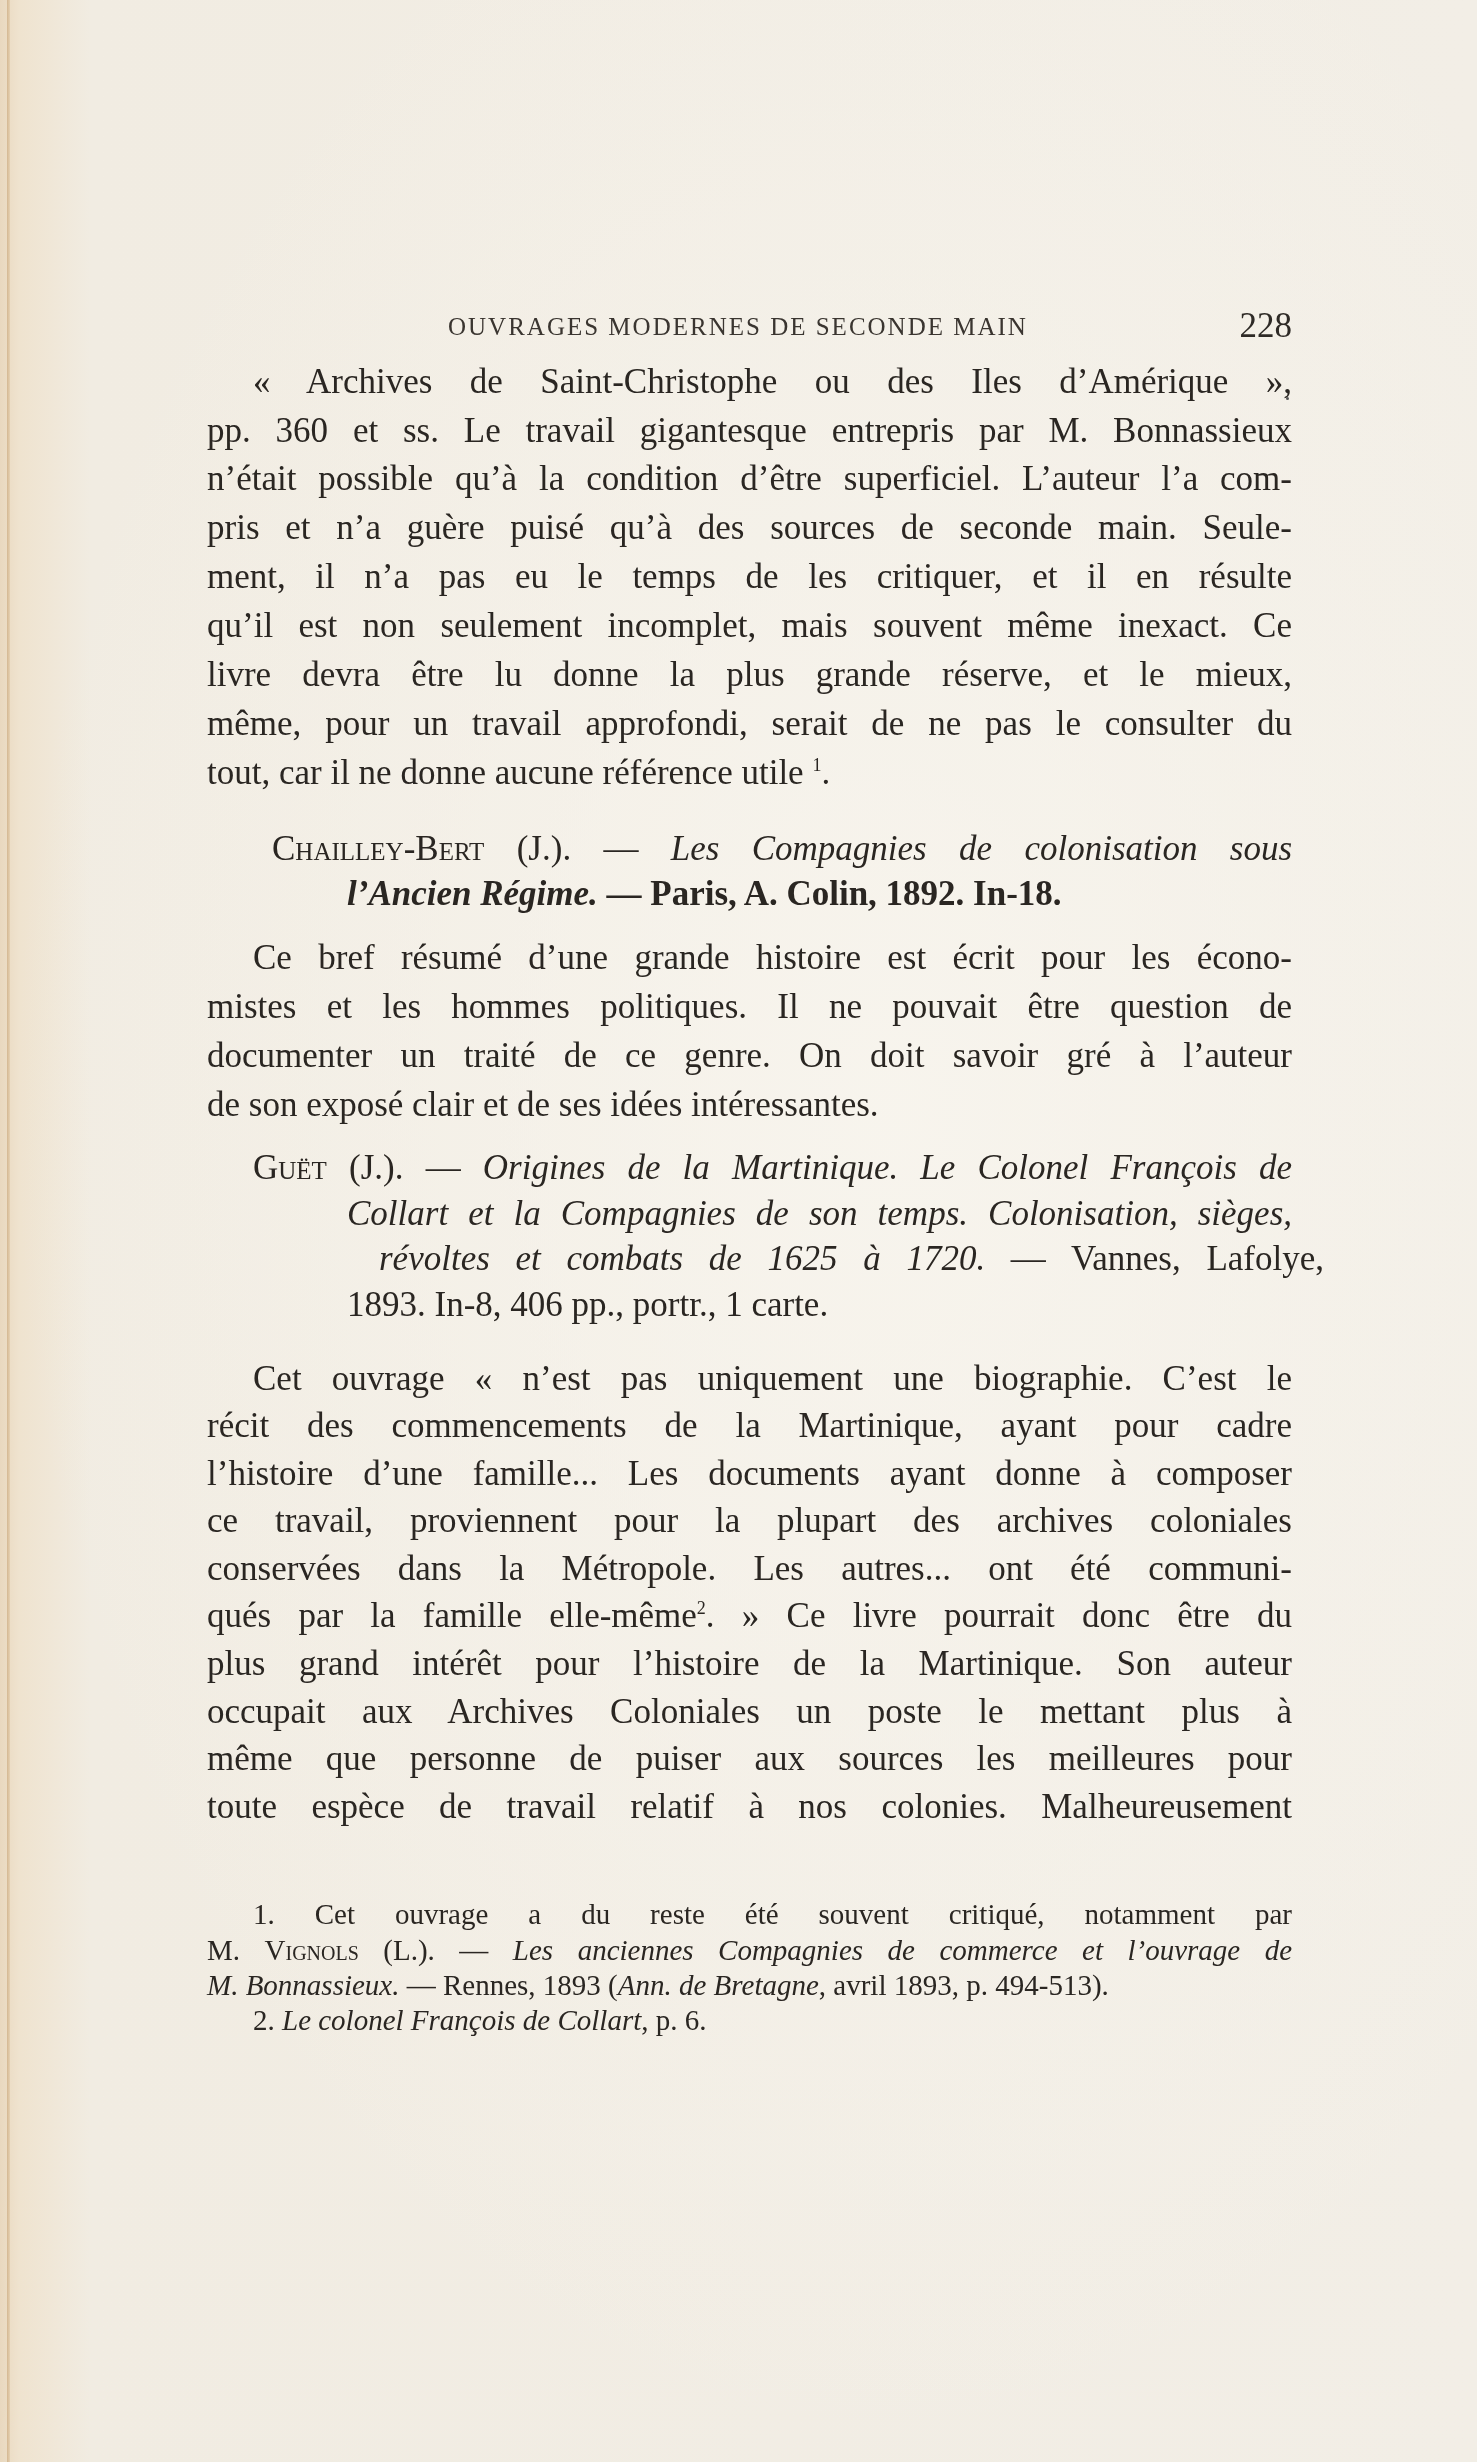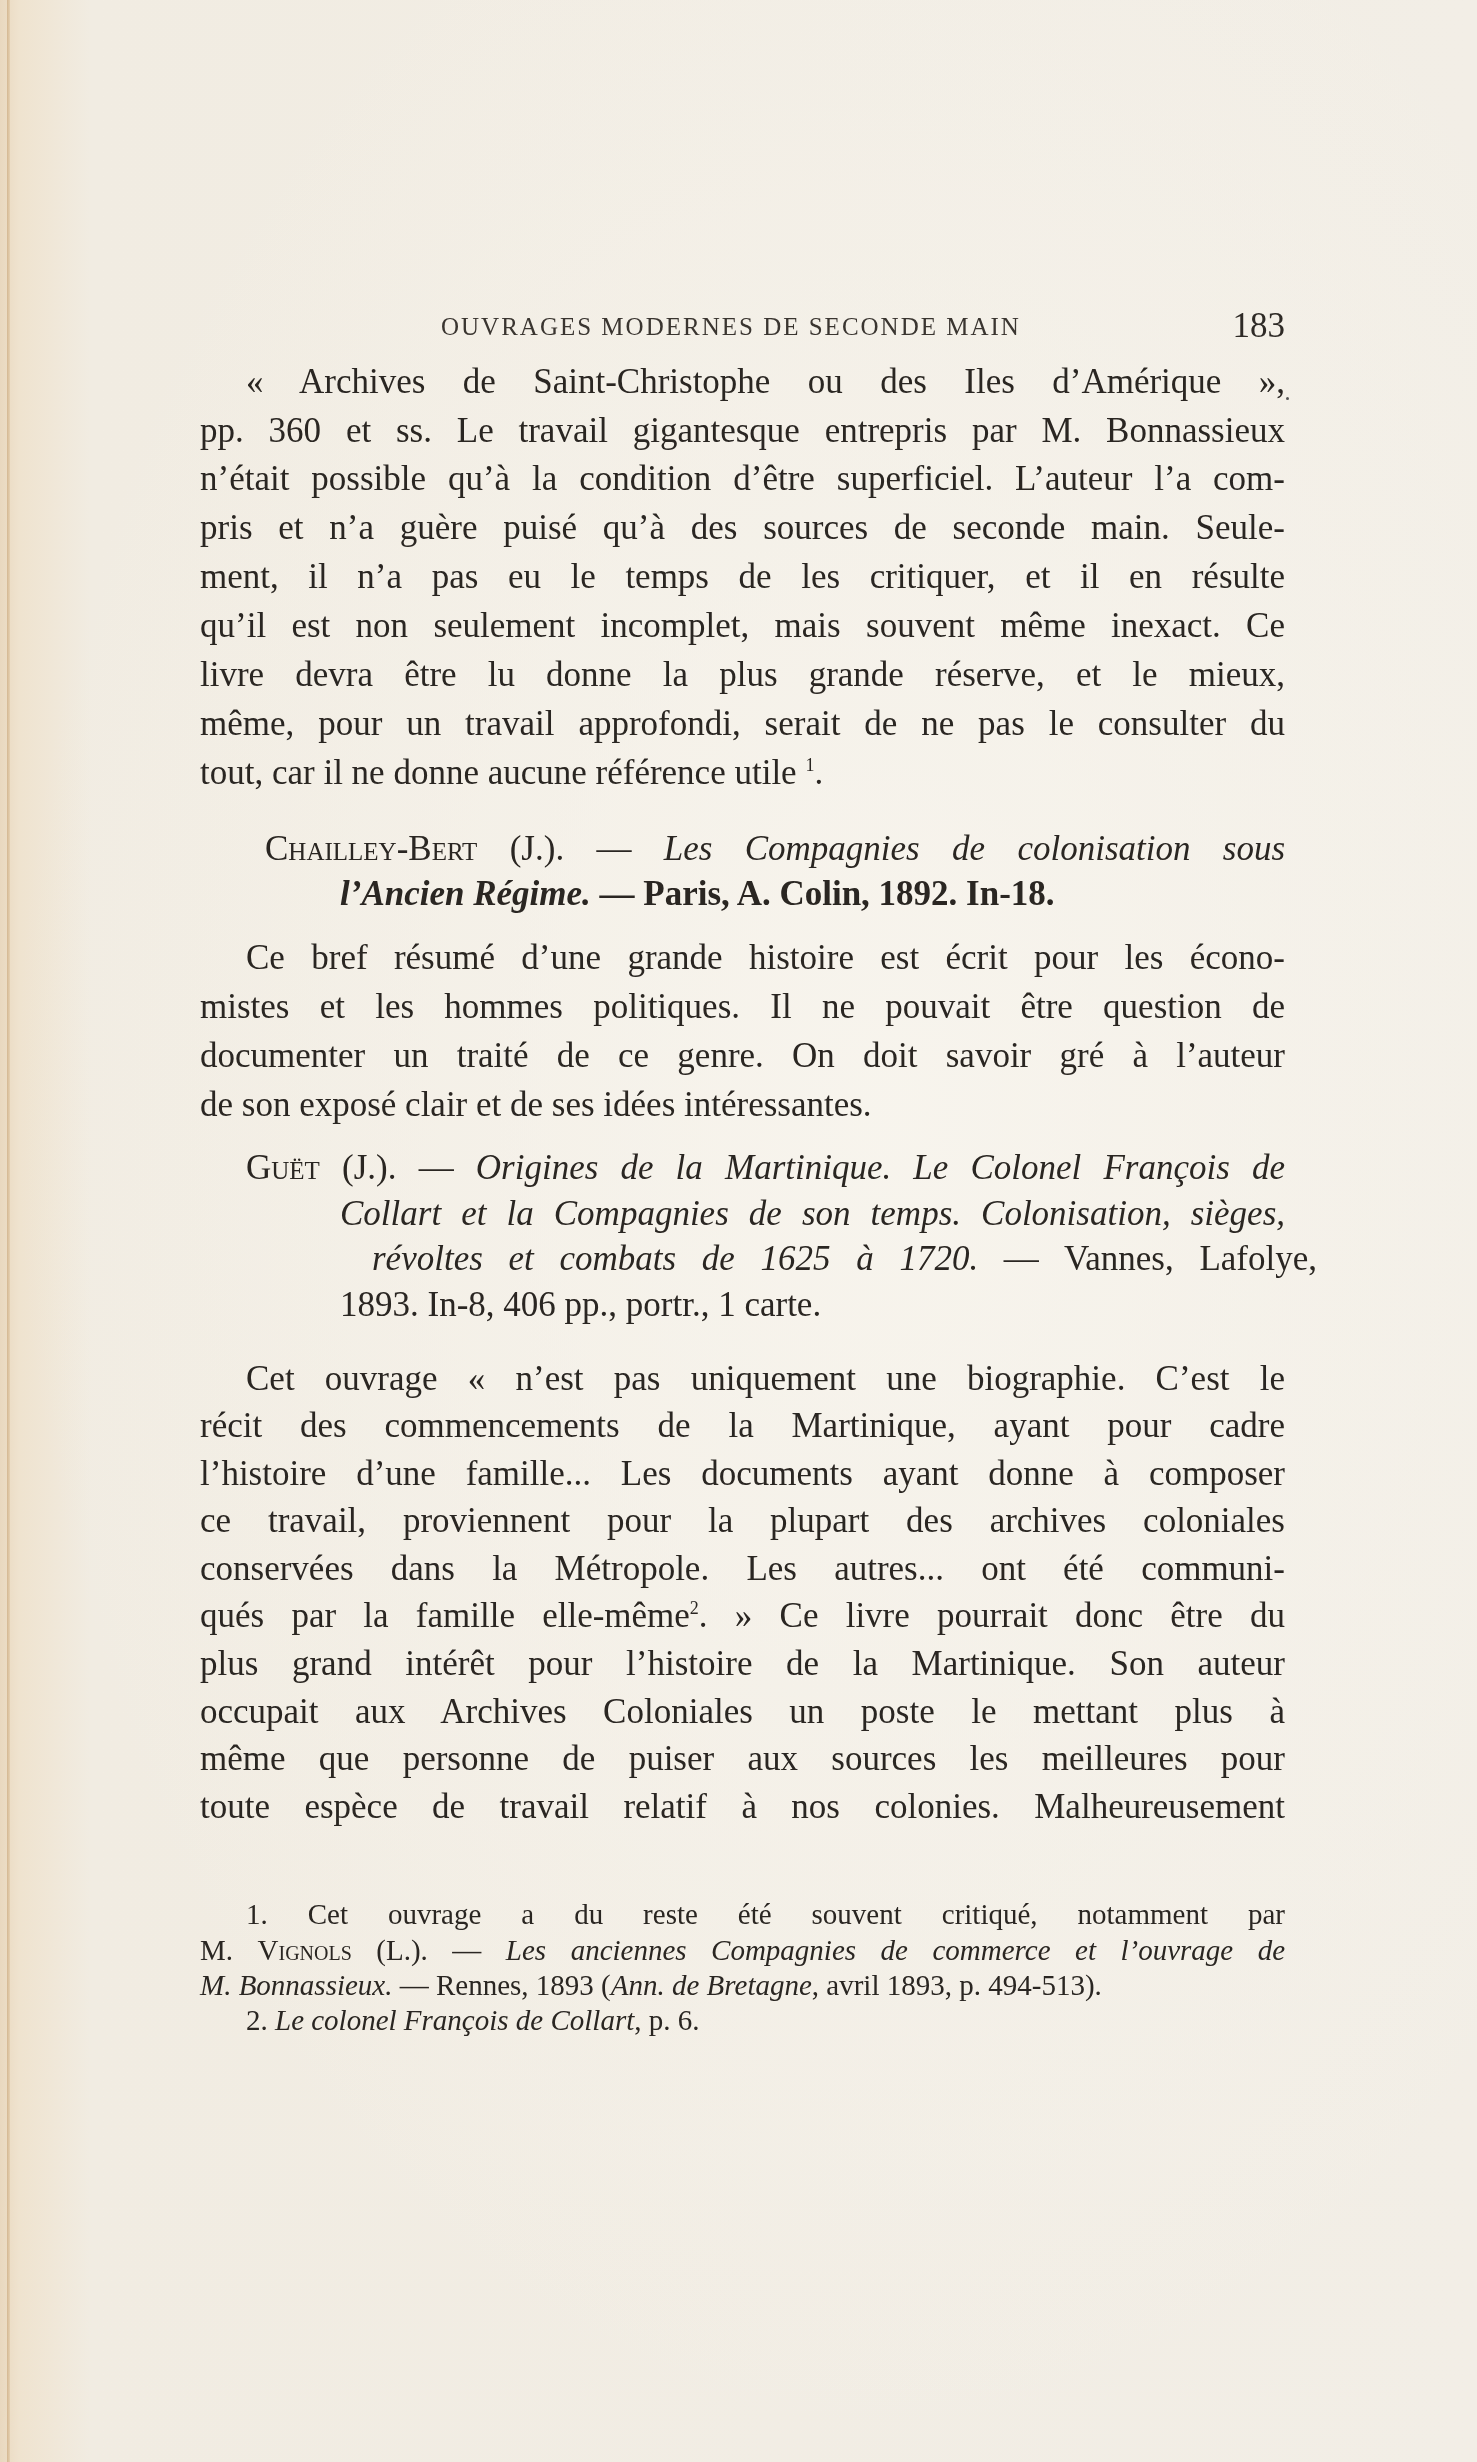--- a/index.html
+++ b/index.html
@@ -28,21 +28,21 @@
       left: 6.5px;
       top: 0;
       width: 3.3px;
       height: 2462px;
       background: linear-gradient(90deg, #c9a77c, #e3cba8);
       opacity: 0.7;
       z-index: 1;
     }
     .page {
       position: absolute;
-      left: 200px;
+      left: 207px;
       top: 0;
       width: 1085px;
       height: 2462px;
       z-index: 2;
     }
     .running-head {
       position: absolute;
       top: 306px;
       left: 0;
       width: 1085px;
@@ -128,21 +128,21 @@
 <body>
 
 <div class="paper-tint"></div>
 <div class="binding-edge"></div>
 <div class="stray-mark"></div>
 
 <div class="page">
 
   <div class="running-head">
     <span class="running-title">Ouvrages modernes de seconde main</span>
-    <span class="page-number">183</span>
+    <span class="page-number">228</span>
   </div>
 
   <div>
     <div class="line indent" style="top:362px">« Archives de Saint-Christophe ou des Iles d’Amérique »,</div>
     <div class="line" style="top:411px">pp. 360 et ss. Le travail gigantesque entrepris par M. Bonnassieux</div>
     <div class="line" style="top:459px">n’était possible qu’à la condition d’être superficiel. L’auteur l’a com-</div>
     <div class="line" style="top:508px">pris et n’a guère puisé qu’à des sources de seconde main. Seule-</div>
     <div class="line" style="top:557px">ment, il n’a pas eu le temps de les critiquer, et il en résulte</div>
     <div class="line" style="top:606px">qu’il est non seulement incomplet, mais souvent même inexact. Ce</div>
     <div class="line" style="top:655px">livre devra être lu donne la plus grande réserve, et le mieux,</div>

